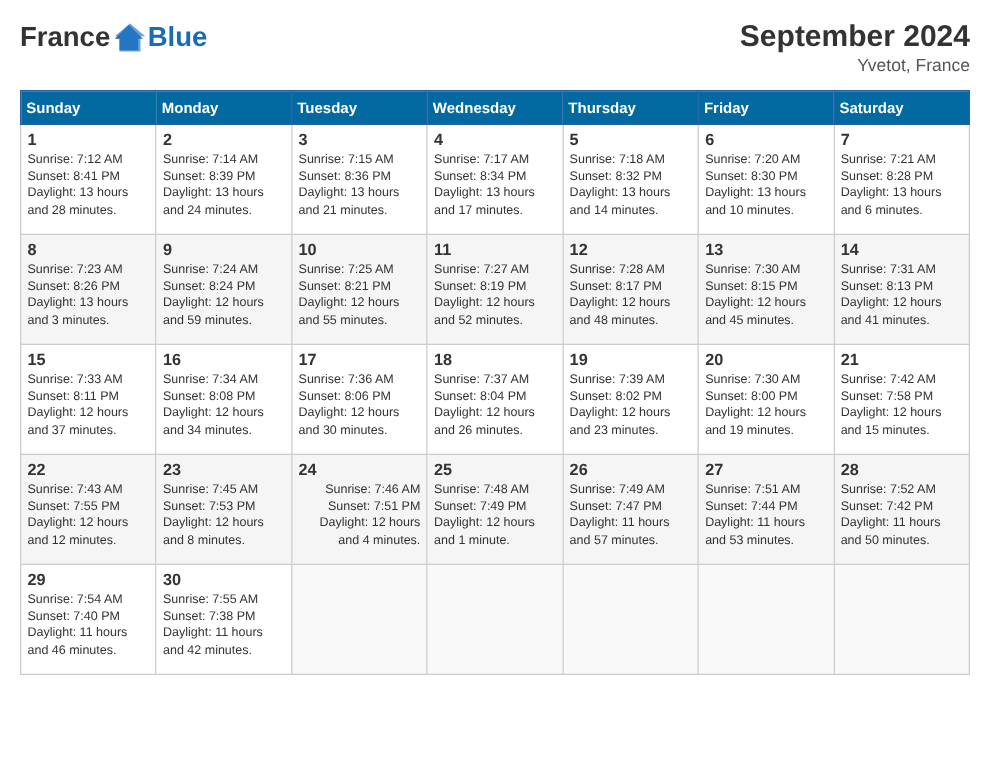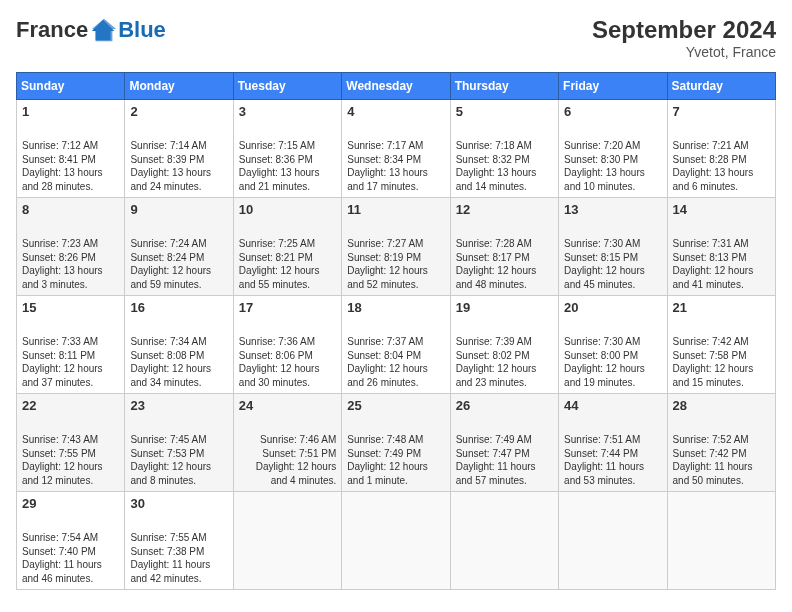--- a/index.html
+++ b/index.html
@@ -45,21 +45,21 @@
     .location {
       font-size: 14px;
       color: #555;
     }
     .calendar-table {
       width: 100%;
       border-collapse: collapse;
       table-layout: fixed;
     }
     .calendar-table th {
-      background: #3b82f6;
+      background: #0369a1;
       color: #fff;
       font-size: 12px;
       font-weight: bold;
       padding: 6px 4px;
       text-align: left;
       border: 1px solid #2a5fa5;
     }
     .calendar-table td {
       border: 1px solid #ccc;
       vertical-align: top;
@@ -76,21 +76,20 @@
       font-size: 13px;
       font-weight: bold;
       display: block;
       margin-bottom: 2px;
     }
     .empty-cell {
       background: #f9f9f9 !important;
     }
     .cell-content {
       line-height: 1.35;
-      margin-top: 20px;
     }
   </style>
 </head>
 <body>
 
 <div class="header">
   <div class="logo">
     <div class="logo-text">
       <span class="logo-general">France</span>
       <svg class="logo-icon" viewBox="0 0 30 30">
@@ -303,21 +302,21 @@
 and 1 minute.</div>
         </td>
         <td>
           <span class="day-number">26</span>
           <div class="cell-content" style="white-space: pre-line;">Sunrise: 7:49 AM
 Sunset: 7:47 PM
 Daylight: 11 hours
 and 57 minutes.</div>
         </td>
         <td>
-          <span class="day-number">44</span>
+          <span class="day-number">27</span>
           <div class="cell-content" style="white-space: pre-line;">Sunrise: 7:51 AM
 Sunset: 7:44 PM
 Daylight: 11 hours
 and 53 minutes.</div>
         </td>
         <td>
           <span class="day-number">28</span>
           <div class="cell-content" style="white-space: pre-line;">Sunrise: 7:52 AM
 Sunset: 7:42 PM
 Daylight: 11 hours

